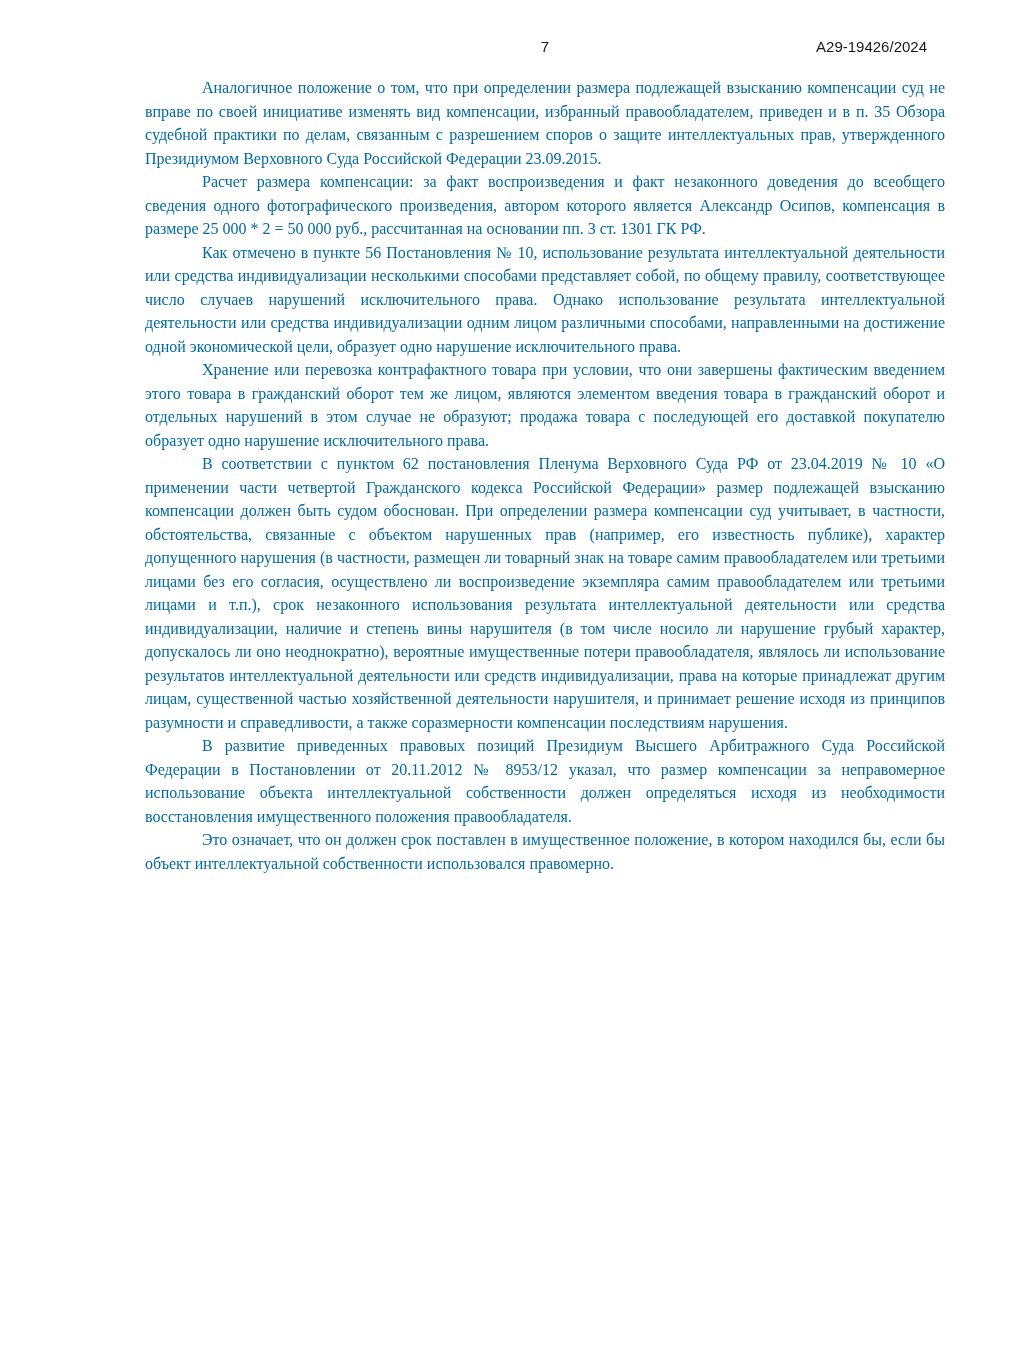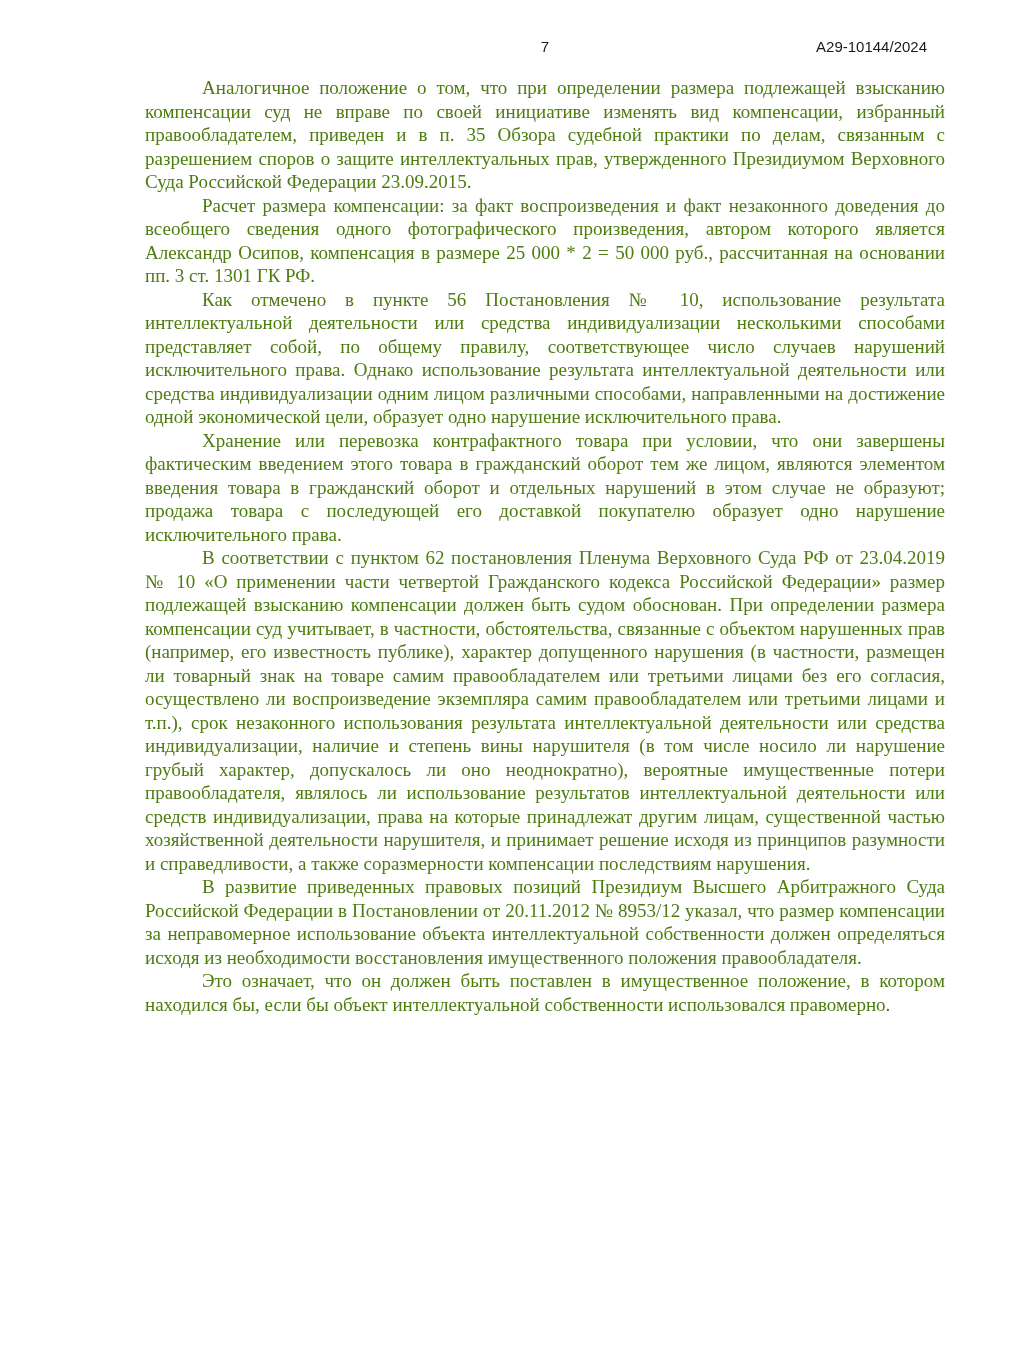--- a/index.html
+++ b/index.html
@@ -36,44 +36,44 @@
     right: 18px;
     top: 0;
     white-space: nowrap;
   }
   .content {
     position: absolute;
     top: 76px;
     left: 145px;
     width: 800px;
     font-family: "Liberation Serif", serif;
-    font-size: 19px;
+    font-size: 16px;
     line-height: 23.5px;
-    color: #4d7c0f;
+    color: #0369a1;
   }
   .content p {
     margin: 0;
     padding: 0;
     text-indent: 57px;
     text-align: justify;
   }
 </style>
 </head>
 <body>
 
 <div class="page">
 
   <div class="page-header">
     <span class="page-number">7</span>
-    <span class="case-number">А29-10144/2024</span>
+    <span class="case-number">А29-19426/2024</span>
   </div>
 
   <div class="content">
     <p>Аналогичное положение о том, что при определении размера подлежащей взысканию компенсации суд не вправе по своей инициативе изменять вид компенсации, избранный правообладателем, приведен и в п. 35 Обзора судебной практики по делам, связанным с разрешением споров о защите интеллектуальных прав, утвержденного Президиумом Верховного Суда Российской Федерации 23.09.2015.</p>
     <p>Расчет размера компенсации: за факт воспроизведения и факт незаконного доведения до всеобщего сведения одного фотографического произведения, автором которого является Александр Осипов, компенсация в размере 25 000 * 2 = 50 000 руб., рассчитанная на основании пп. 3 ст. 1301 ГК РФ.</p>
     <p>Как отмечено в пункте 56 Постановления № 10, использование результата интеллектуальной деятельности или средства индивидуализации несколькими способами представляет собой, по общему правилу, соответствующее число случаев нарушений исключительного права. Однако использование результата интеллектуальной деятельности или средства индивидуализации одним лицом различными способами, направленными на достижение одной экономической цели, образует одно нарушение исключительного права.</p>
     <p>Хранение или перевозка контрафактного товара при условии, что они завершены фактическим введением этого товара в гражданский оборот тем же лицом, являются элементом введения товара в гражданский оборот и отдельных нарушений в этом случае не образуют; продажа товара с последующей его доставкой покупателю образует одно нарушение исключительного права.</p>
     <p>В соответствии с пунктом 62 постановления Пленума Верховного Суда РФ от 23.04.2019 № 10 «О применении части четвертой Гражданского кодекса Российской Федерации» размер подлежащей взысканию компенсации должен быть судом обоснован. При определении размера компенсации суд учитывает, в частности, обстоятельства, связанные с объектом нарушенных прав (например, его известность публике), характер допущенного нарушения (в частности, размещен ли товарный знак на товаре самим правообладателем или третьими лицами без его согласия, осуществлено ли воспроизведение экземпляра самим правообладателем или третьими лицами и т.п.), срок незаконного использования результата интеллектуальной деятельности или средства индивидуализации, наличие и степень вины нарушителя (в том числе носило ли нарушение грубый характер, допускалось ли оно неоднократно), вероятные имущественные потери правообладателя, являлось ли использование результатов интеллектуальной деятельности или средств индивидуализации, права на которые принадлежат другим лицам, существенной частью хозяйственной деятельности нарушителя, и принимает решение исходя из принципов разумности и справедливости, а также соразмерности компенсации последствиям нарушения.</p>
     <p>В развитие приведенных правовых позиций Президиум Высшего Арбитражного Суда Российской Федерации в Постановлении от 20.11.2012 № 8953/12 указал, что размер компенсации за неправомерное использование объекта интеллектуальной собственности должен определяться исходя из необходимости восстановления имущественного положения правообладателя.</p>
-    <p>Это означает, что он должен быть поставлен в имущественное положение, в котором находился бы, если бы объект интеллектуальной собственности использовался правомерно.</p>
+    <p>Это означает, что он должен срок поставлен в имущественное положение, в котором находился бы, если бы объект интеллектуальной собственности использовался правомерно.</p>
   </div>
 
 </div>
 
 </body></html>

